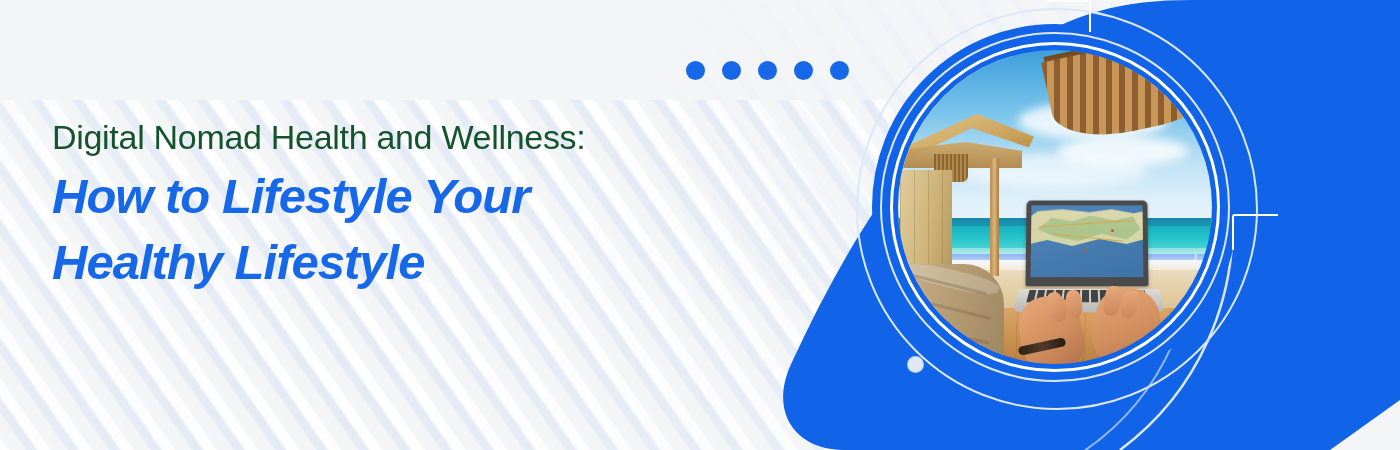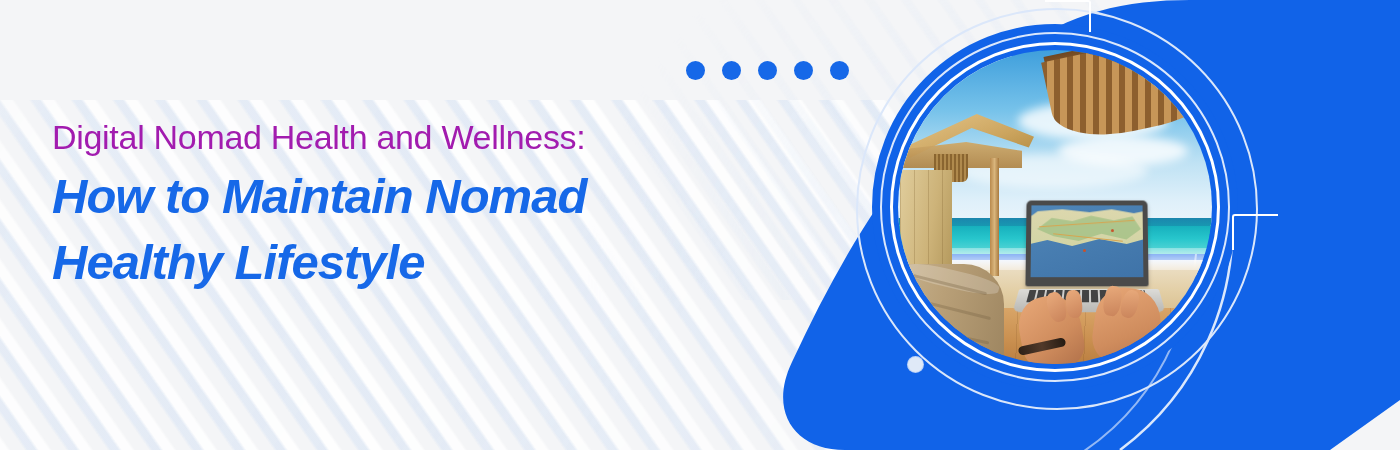--- a/index.html
+++ b/index.html
@@ -55,21 +55,21 @@
 
   
   .headline{
     position:absolute;
     left:52px; top:118px;
     width:760px;
   }
   .h-line1{
     font-size:34px;
     font-weight:400;
-    color:#a21caf;
+    color:#14532d;
     letter-spacing:-0.3px;
     line-height:1.12;
     white-space:nowrap;
   }
   .h-line2,.h-line3{
     font-size:49px;
     font-weight:700;
     font-style:italic;
     color:#1668e8;
     letter-spacing:-1px;
@@ -306,21 +306,21 @@
              C 1060,14 1122,0 1190,0 Z" fill="#1163e8"></path>
 
     <g fill="none" stroke="#ffffff" stroke-opacity="0.85">
       <path d="M1232,206 C1238,300 1198,392 1120,450" stroke-width="2.5"></path>
       <path d="M1196,190 C1206,300 1164,400 1078,455" stroke-width="2" stroke-opacity="0.55"></path>
     </g>
   </svg>
 
   <div class="headline">
     <div class="h-line1">Digital Nomad Health and Wellness:</div>
-    <div class="h-line2">How to Maintain Nomad</div>
+    <div class="h-line2">How to Lifestyle Your</div>
     <div class="h-line3">Healthy Lifestyle</div>
   </div>
 
   <div class="dots">
     <span class="dot"></span>
     <span class="dot"></span>
     <span class="dot"></span>
     <span class="dot"></span>
     <span class="dot"></span>
   </div>

